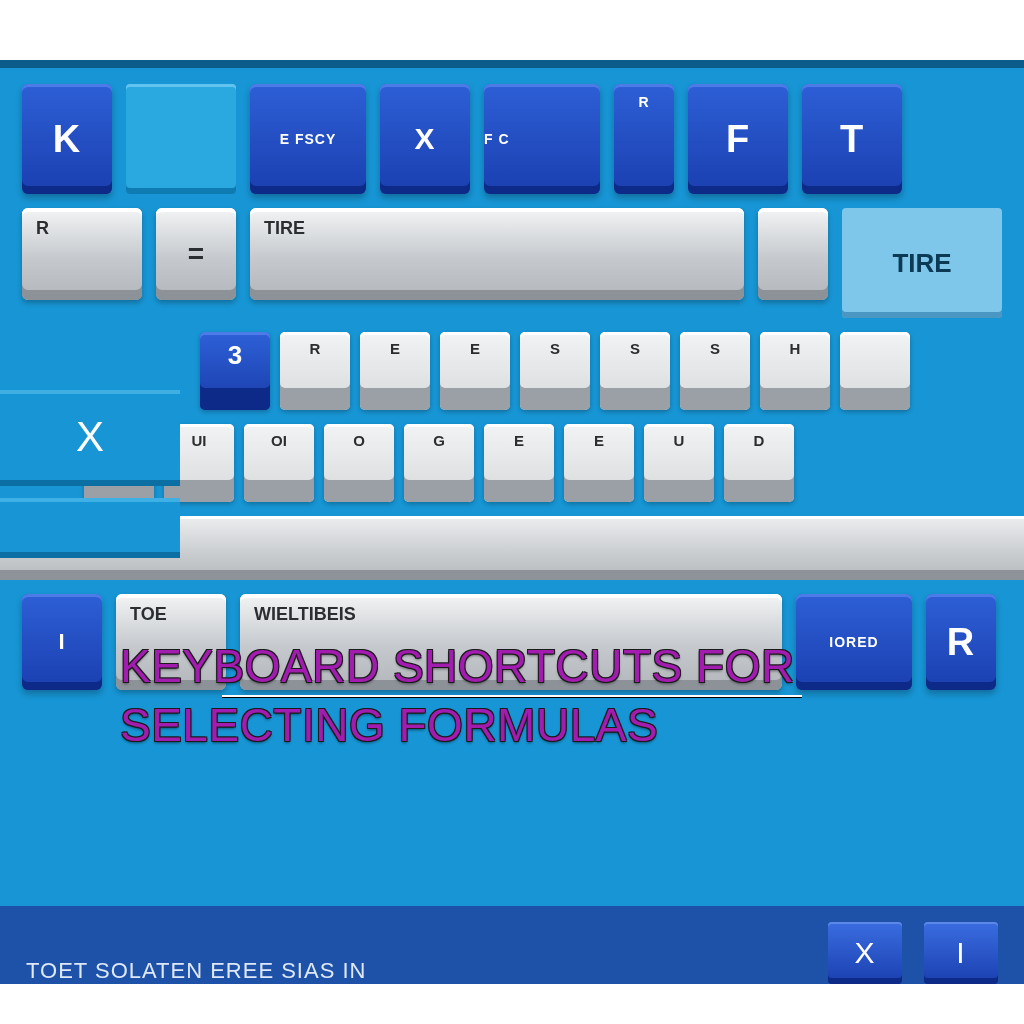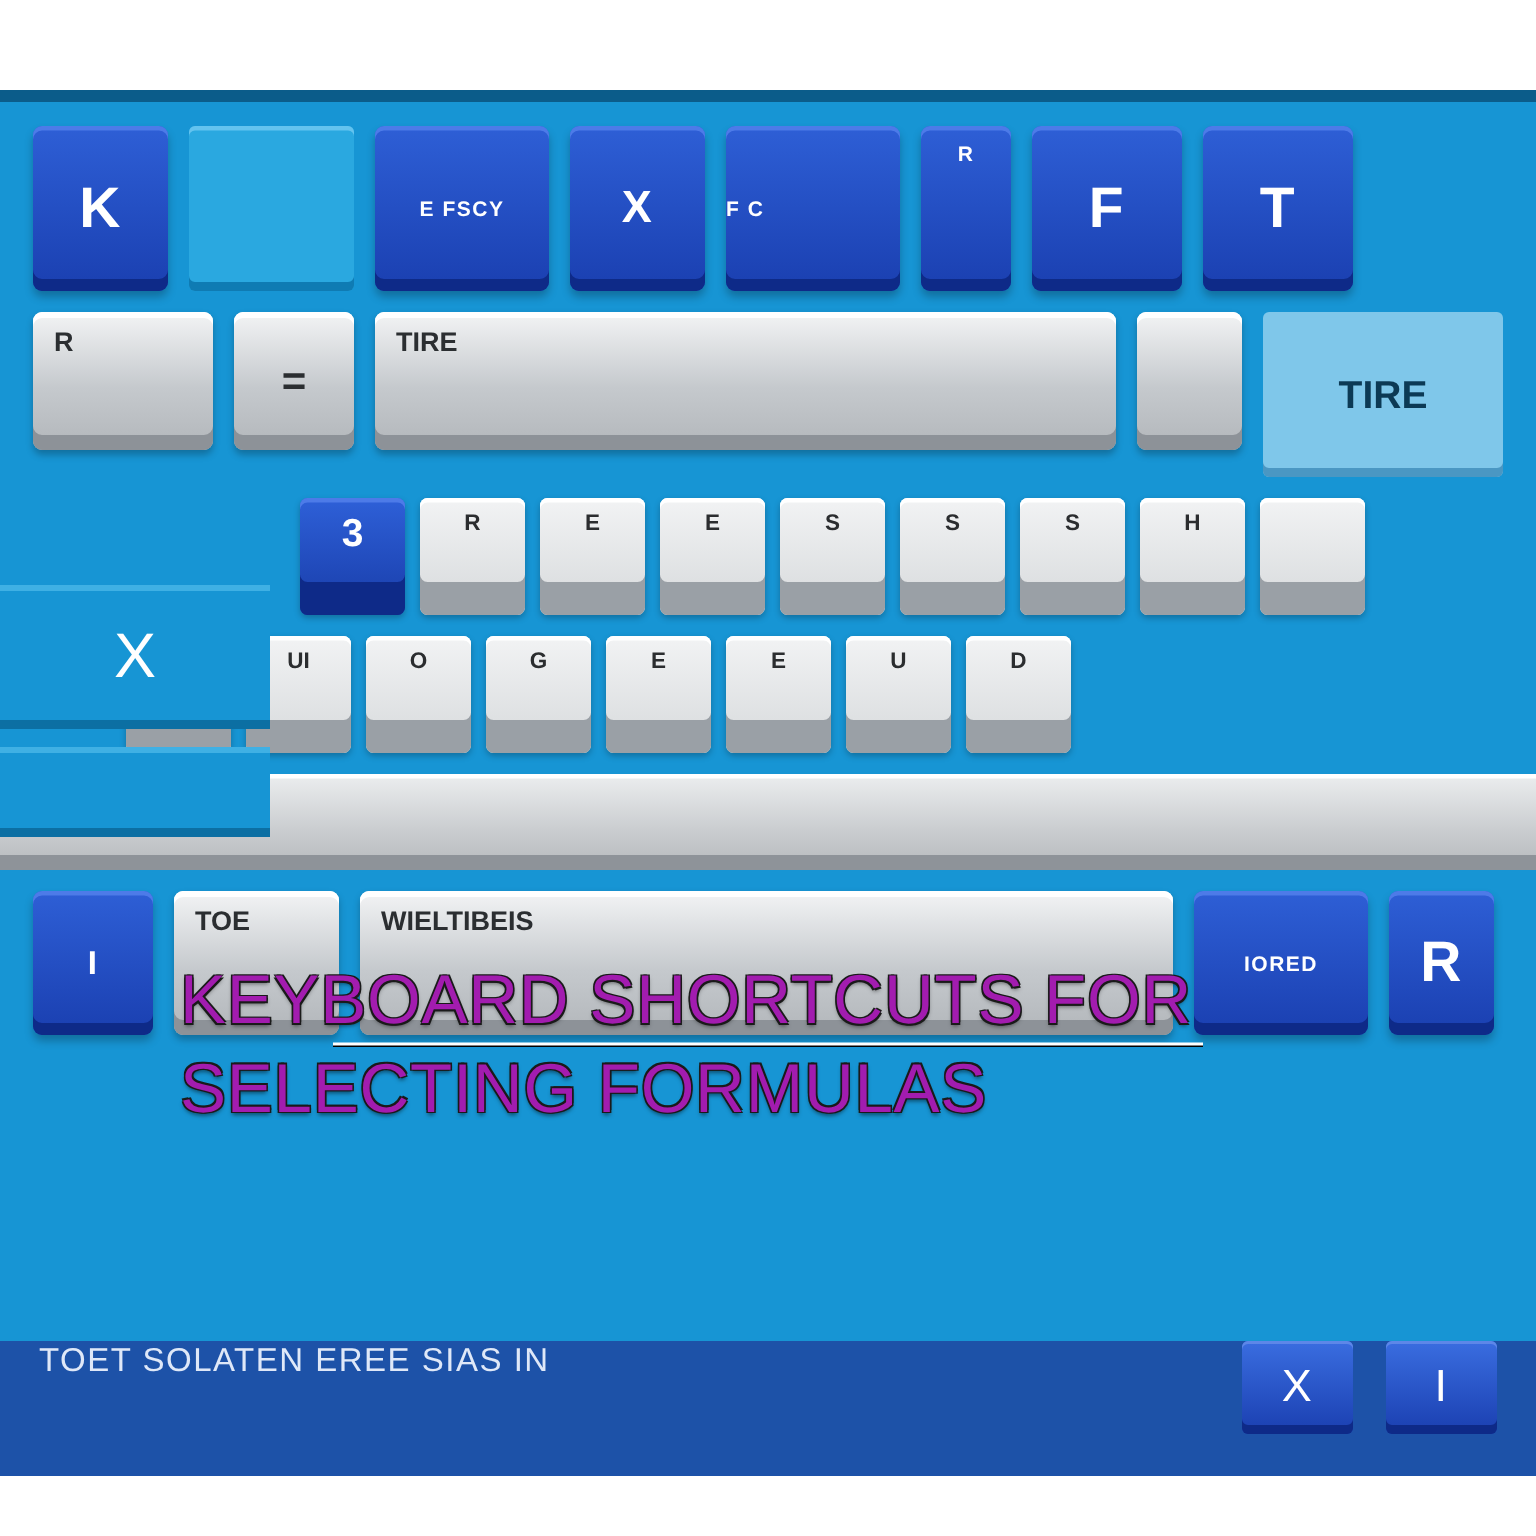--- a/index.html
+++ b/index.html
@@ -143,23 +143,23 @@
     display:flex; gap:14px; padding:0 28px 0 22px; align-items:stretch;
     height: 96px;
   }
   .spacebar-row .silver { height:96px; }
   .spacebar-row .bluekey { height:96px; }
 
   
   .footer {
     position:absolute;
     left:0; right:0; bottom:40px;
-    height: 90px;
+    height: 78px;
     background:#1d52a8;
-    display:flex; align-items:flex-start;
+    display:flex; align-items:flex-end;
     color:#dfe8f8;
     padding:0 26px;
     gap:22px;
     font-size:22px;
     letter-spacing:1px;
     font-family: "Arial Narrow", Arial, sans-serif;
   }
   .footer .navkey {
     width:74px; height:62px;
     background: linear-gradient(#3a6de0,#1a3fb0);
@@ -239,20 +239,21 @@
       <div class="gkey w70">S</div>
       <div class="gkey w70">S</div>
       <div class="gkey w70">S</div>
       <div class="gkey w70">H</div>
       <div class="gkey w70"></div>
     </div>
 
     <div class="row grid-row" style="padding-left:84px">
       <div class="gkey w70">61</div>
       <div class="gkey w70">UI</div>
+      <div class="gkey w70">OI</div>
       <div class="gkey w70">O</div>
       <div class="gkey w70">G</div>
       <div class="gkey w70">E</div>
       <div class="gkey w70">E</div>
       <div class="gkey w70">U</div>
       <div class="gkey w70">D</div>
     </div>
 
     <div class="gray-strip"></div>
 

